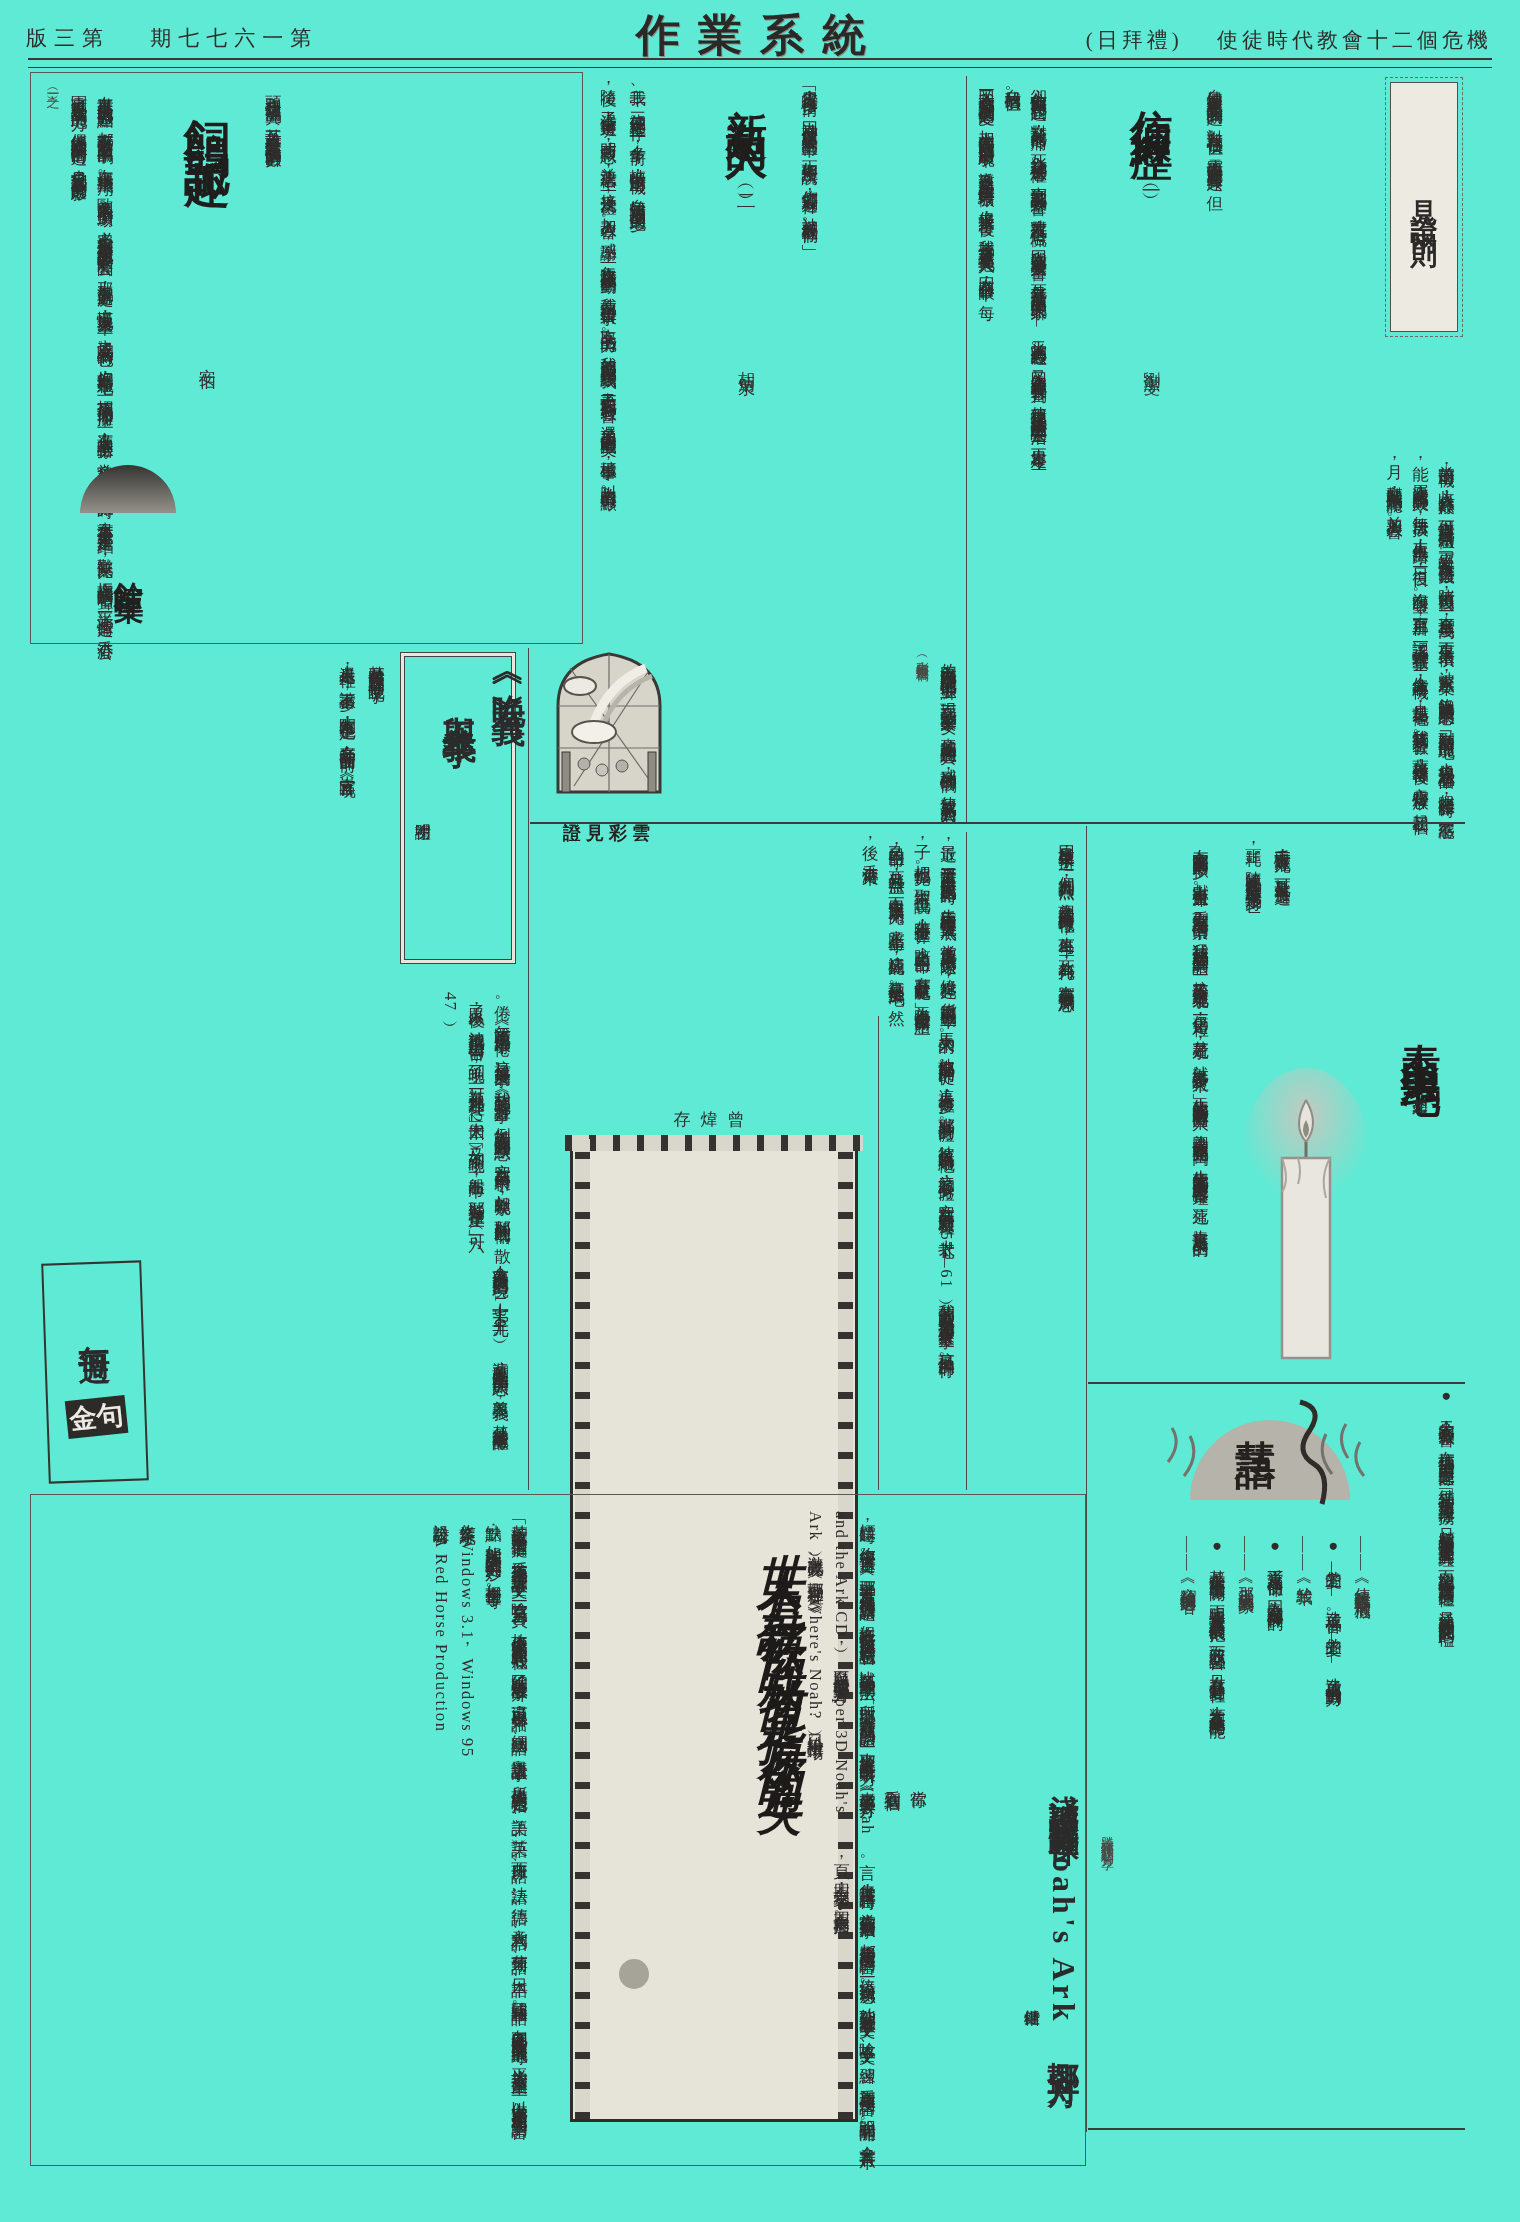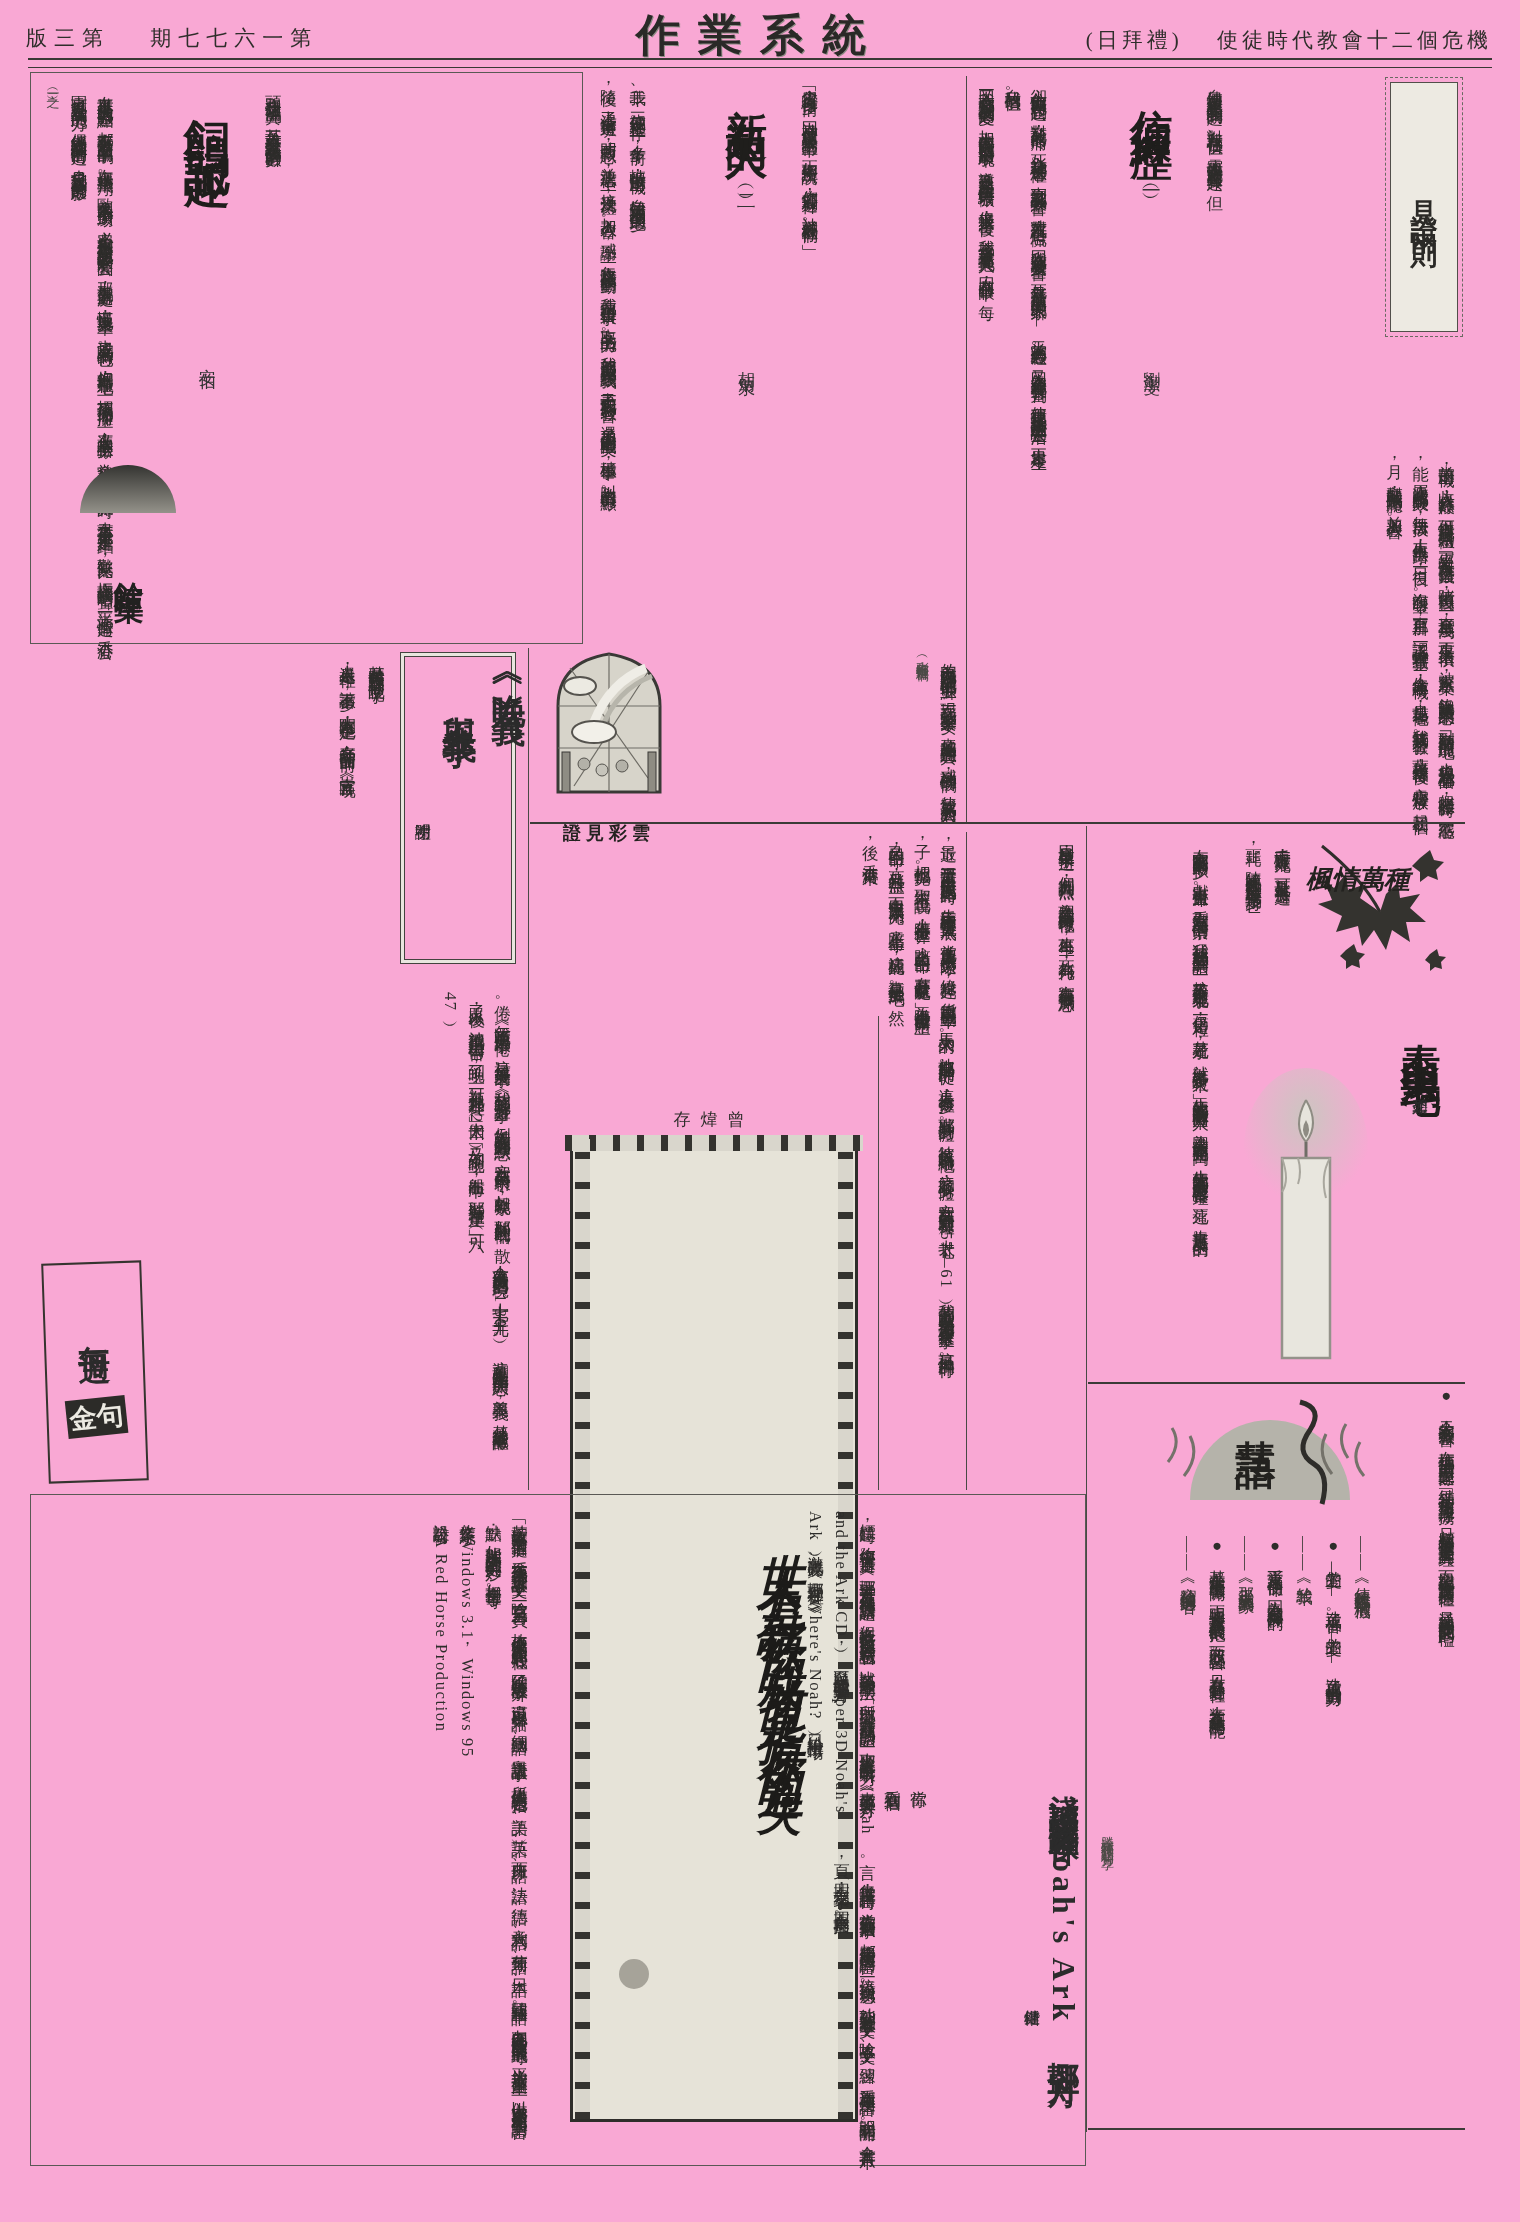--- a/index.html
+++ b/index.html
@@ -1,17 +1,17 @@
 <!DOCTYPE html>
 <html><head>
 <meta charset="utf-8">
 <style>
   html,body{margin:0;padding:0;}
   body{background:#b9b6ae;font-family:"Liberation Serif","DejaVu Serif",serif;}
-  #paper{position:relative;width:1520px;height:2222px;background:#f9a8d4;margin:0 auto;
+  #paper{position:relative;width:1520px;height:2222px;background:#5eead4;margin:0 auto;
          color:#2b2b2b;overflow:hidden;text-decoration:underline;}
   .abs{position:absolute;}
   .v{writing-mode:vertical-rl;text-orientation:mixed;}
   .body-txt{font-size:16.5px;line-height:1.58;letter-spacing:1.6px;color:#2e2d2b;}
   .pre{white-space:pre-line;}
   .seg{display:block;margin:0 3px;}
   .hline{position:absolute;background:#3c3b38;height:1.5px;}
   .vline{position:absolute;background:#4a4945;width:1.2px;}
   .art-box{border:1.2px solid #5a5955;}
   .tblock{display:inline-block;height:100%;margin:0 14px;}
@@ -172,30 +172,20 @@
 </div>
 
 <div class="abs v body-txt" style="left:534px;top:832px;width:430px;height:176px;">
   <div class="seg">最近，溫哥華東區一名中年漢橫過馬路時，失手讓兩枚硬幣轆入車底，當他爬入車底撿拾之際，綠燈亮起，貨車司機開動車子，把他輾斃。聖經上不也說：「人若賺得全世界，賠上自己的生命，有甚麼益處呢？」為賺得全世界而賠上自己的生命，死尚且無益，而中年漢只為了兩元，竟賠上生命；這樣的死，真箇是輕於鴻毛。然後，香港傳來</div>
 </div>
 <div class="abs v body-txt" style="left:970px;top:832px;width:112px;height:550px;">
   <div class="seg">同樣是英年早逝，一個卻轟轟烈烈，為理想為國家而犧牲。生為可生，死為何死，實在值得我們深思。</div>
 </div>
 <div class="abs" style="left:1092px;top:830px;width:370px;height:548px;">
 
-  <div class="abs" style="left:210px;top:8px;width:155px;height:148px;">
-    <svg width="155" height="148" viewBox="0 0 155 148">
-      <path d="M20,8 Q60,40 78,74" stroke="#2f2e2b" stroke-width="3" fill="none"></path>
-      <path d="M78,74 L58,60 L64,46 L46,52 L44,36 L32,50 L22,42 L30,62 L16,66 L40,78 L34,94 L56,88 L60,108 L72,92 L84,112 L90,92 L108,104 L104,84 L124,84 L108,70 L118,56 L98,60 L96,44 L84,56 Z" fill="#34332f"></path>
-      <path d="M118,20 l10,-8 l4,10 l10,2 l-8,8 l2,10 l-10,-4 l-8,6 l0,-10 l-8,-6 Z" fill="#34332f"></path>
-      <path d="M44,112 l8,-6 l3,8 l8,2 l-6,6 l1,8 l-8,-3 l-6,4 l0,-8 l-6,-5 Z" fill="#34332f"></path>
-      <path d="M128,116 l7,-5 l2,7 l7,1 l-5,5 l1,7 l-7,-2 l-5,4 l0,-7 l-5,-4 Z" fill="#34332f"></path>
-    </svg>
-    <div class="abs" style="left:4px;top:24px;font-size:26px;font-style:italic;font-weight:bold;color:#23221f;">楓情萬種</div>
-  </div>
 
   <svg class="abs" style="left:148px;top:232px;" width="132" height="312" viewBox="0 0 132 312">
     <defs>
       <radialGradient id="glow" cx="50%" cy="30%" r="55%">
         <stop offset="0%" stop-color="#c9c7bf" stop-opacity="0.95"></stop>
         <stop offset="100%" stop-color="#c9c7bf" stop-opacity="0"></stop>
       </radialGradient>
     </defs>
     <ellipse cx="66" cy="86" rx="62" ry="80" fill="url(#glow)"></ellipse>
     <path d="M66,38 Q80,62 66,80 Q52,64 66,38" fill="#e6e4dc" stroke="#8e8c83" stroke-width="2"></path>

